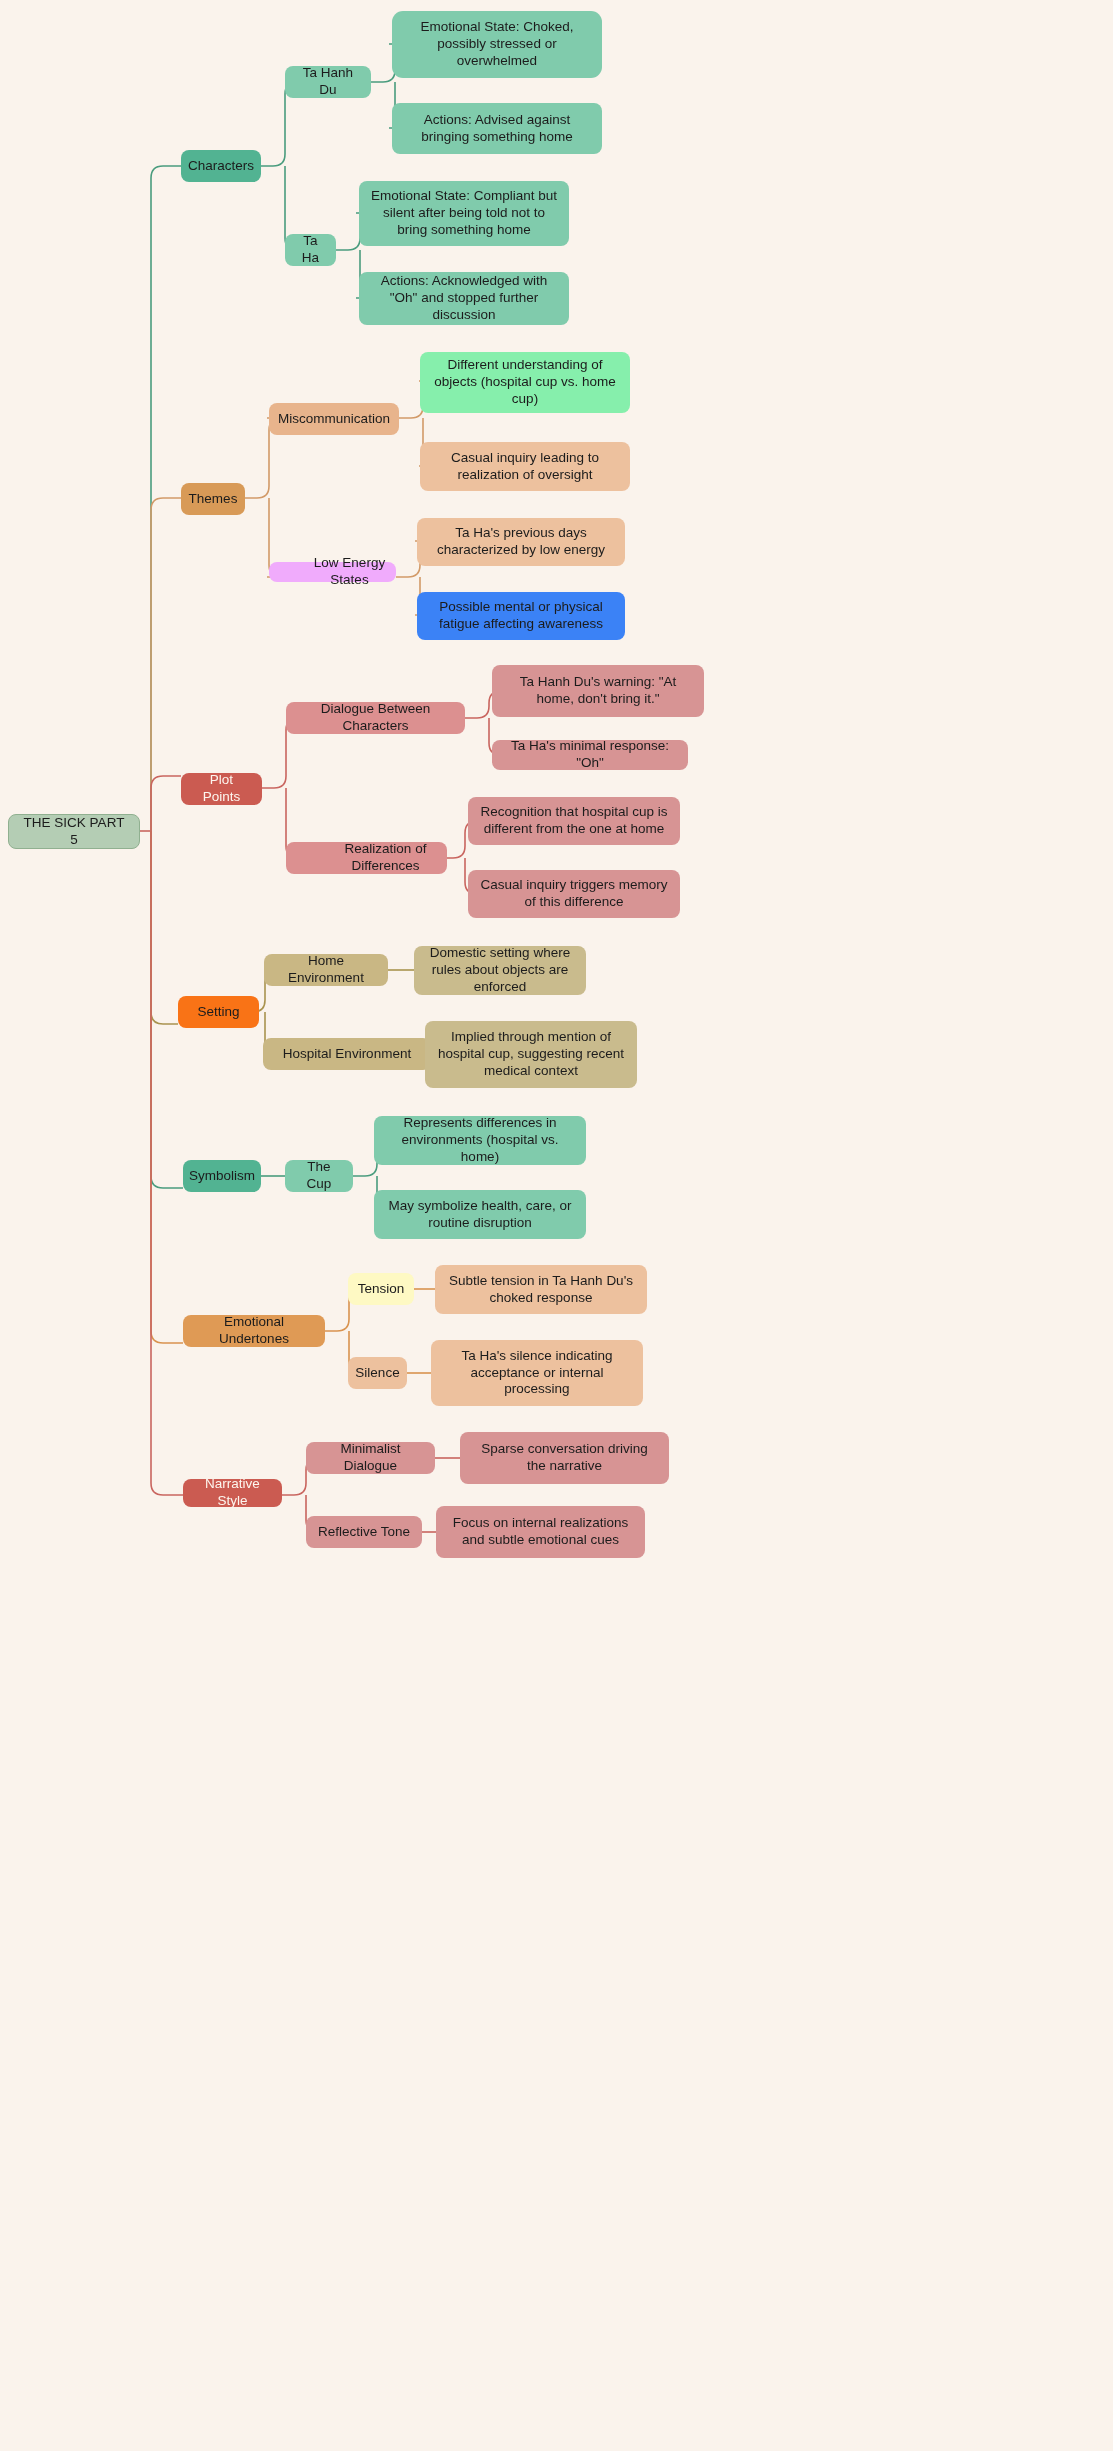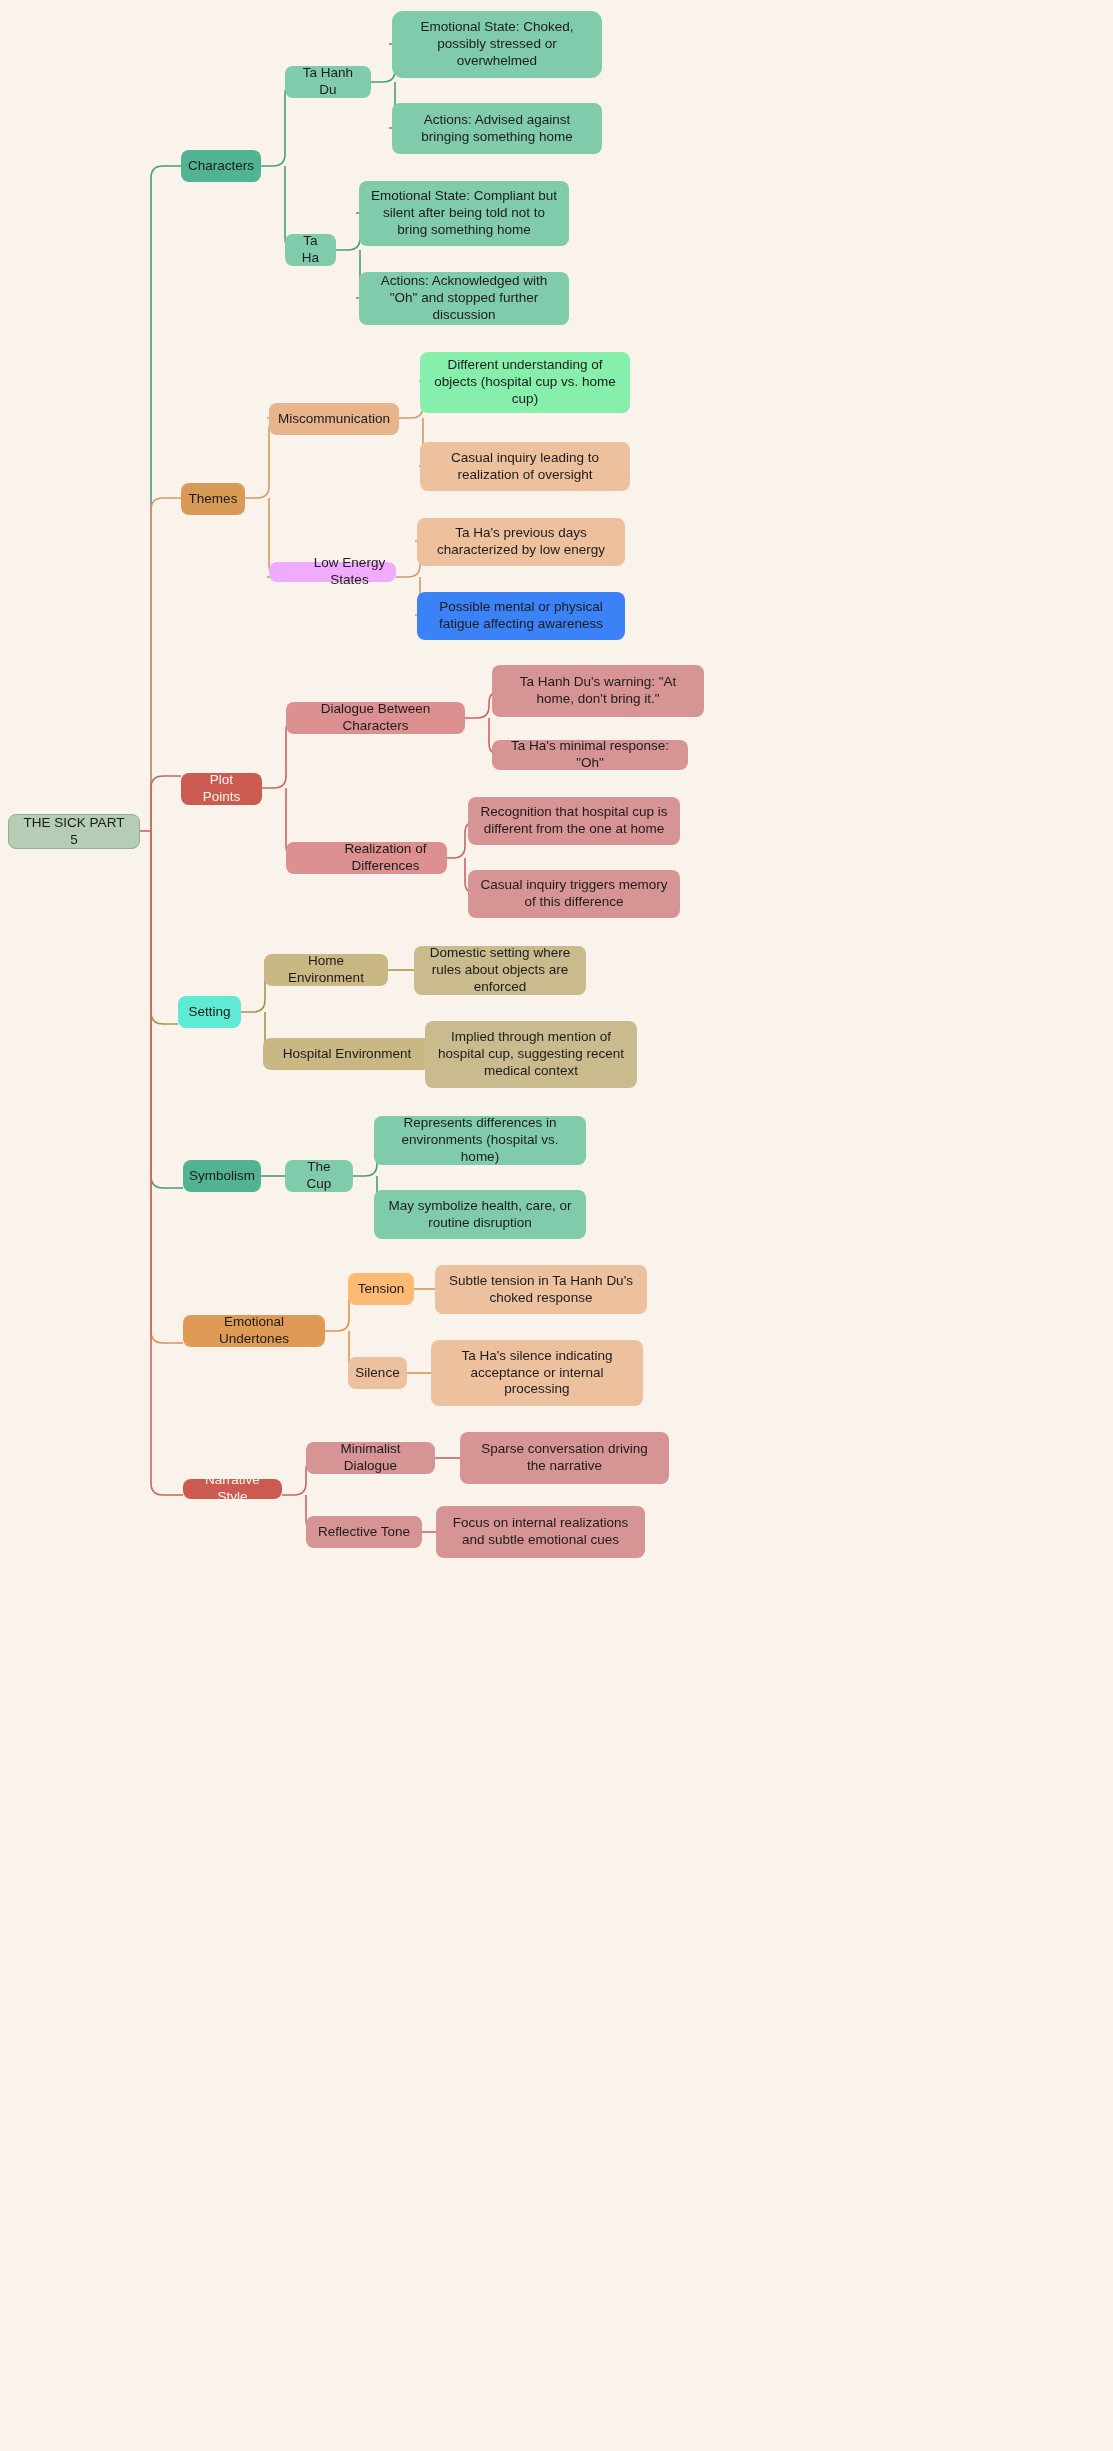--- a/index.html
+++ b/index.html
@@ -139,49 +139,49 @@
   <div class="node l3" style="left:492px;top:665px;width:212px;height:52px;background:#d79494;">Ta Hanh Du's warning: "At home, don't bring it."</div>
 
   <div class="node l3" style="left:492px;top:740px;width:196px;height:30px;background:#d79494;">Ta Ha's minimal response: "Oh"</div>
 
   <div class="node l2" style="left:286px;top:842px;width:161px;height:32px;background:#dc9090;padding-left:48px;">Realization of Differences</div>
 
   <div class="node l3" style="left:468px;top:797px;width:212px;height:48px;background:#d79494;">Recognition that hospital cup is different from the one at home</div>
 
   <div class="node l3" style="left:468px;top:870px;width:212px;height:48px;background:#d79494;">Casual inquiry triggers memory of this difference</div>
 
-  <div class="node l1" style="left:178px;top:996px;width:63px;height:32px;background:#5eead4;">Setting</div>
+  <div class="node l1" style="left:178px;top:996px;width:81px;height:32px;background:#f97316;">Setting</div>
 
   <div class="node l2" style="left:264px;top:954px;width:124px;height:32px;background:#c9b784;">Home Environment</div>
 
   <div class="node l3" style="left:414px;top:946px;width:172px;height:49px;background:#c9bb8d;">Domestic setting where rules about objects are enforced</div>
 
   <div class="node l2" style="left:263px;top:1038px;width:168px;height:32px;background:#c9b784;">Hospital Environment</div>
 
   <div class="node l3" style="left:425px;top:1021px;width:212px;height:67px;background:#c9bb8d;">Implied through mention of hospital cup, suggesting recent medical context</div>
 
   <div class="node l1" style="left:183px;top:1160px;width:78px;height:32px;background:#52b392;">Symbolism</div>
 
   <div class="node l2" style="left:285px;top:1160px;width:68px;height:32px;background:#80cbac;">The Cup</div>
 
   <div class="node l3" style="left:374px;top:1116px;width:212px;height:49px;background:#80cbac;">Represents differences in environments (hospital vs. home)</div>
 
   <div class="node l3" style="left:374px;top:1190px;width:212px;height:49px;background:#80cbac;">May symbolize health, care, or routine disruption</div>
 
   <div class="node l1" style="left:183px;top:1315px;width:142px;height:32px;background:#df9a55;">Emotional Undertones</div>
 
-  <div class="node l2" style="left:348px;top:1273px;width:66px;height:32px;background:#fdba74;">Tension</div>
+  <div class="node l2" style="left:348px;top:1273px;width:66px;height:32px;background:#fef9c3;">Tension</div>
 
   <div class="node l3" style="left:435px;top:1265px;width:212px;height:49px;background:#edc19e;">Subtle tension in Ta Hanh Du's choked response</div>
 
   <div class="node l2" style="left:348px;top:1357px;width:59px;height:32px;background:#edc19e;">Silence</div>
 
   <div class="node l3" style="left:431px;top:1340px;width:212px;height:66px;background:#edc19e;">Ta Ha's silence indicating acceptance or internal processing</div>
 
-  <div class="node l1 white-text" style="left:183px;top:1479px;width:99px;height:20px;background:#cb5b51;">Narrative Style</div>
+  <div class="node l1 white-text" style="left:183px;top:1479px;width:99px;height:28px;background:#cb5b51;">Narrative Style</div>
 
   <div class="node l2" style="left:306px;top:1442px;width:129px;height:32px;background:#d79494;">Minimalist Dialogue</div>
 
   <div class="node l3" style="left:460px;top:1432px;width:209px;height:52px;background:#d79494;">Sparse conversation driving the narrative</div>
 
   <div class="node l2" style="left:306px;top:1516px;width:116px;height:32px;background:#d79494;">Reflective Tone</div>
 
   <div class="node l3" style="left:436px;top:1506px;width:209px;height:52px;background:#d79494;">Focus on internal realizations and subtle emotional cues</div>
 
 </div>

